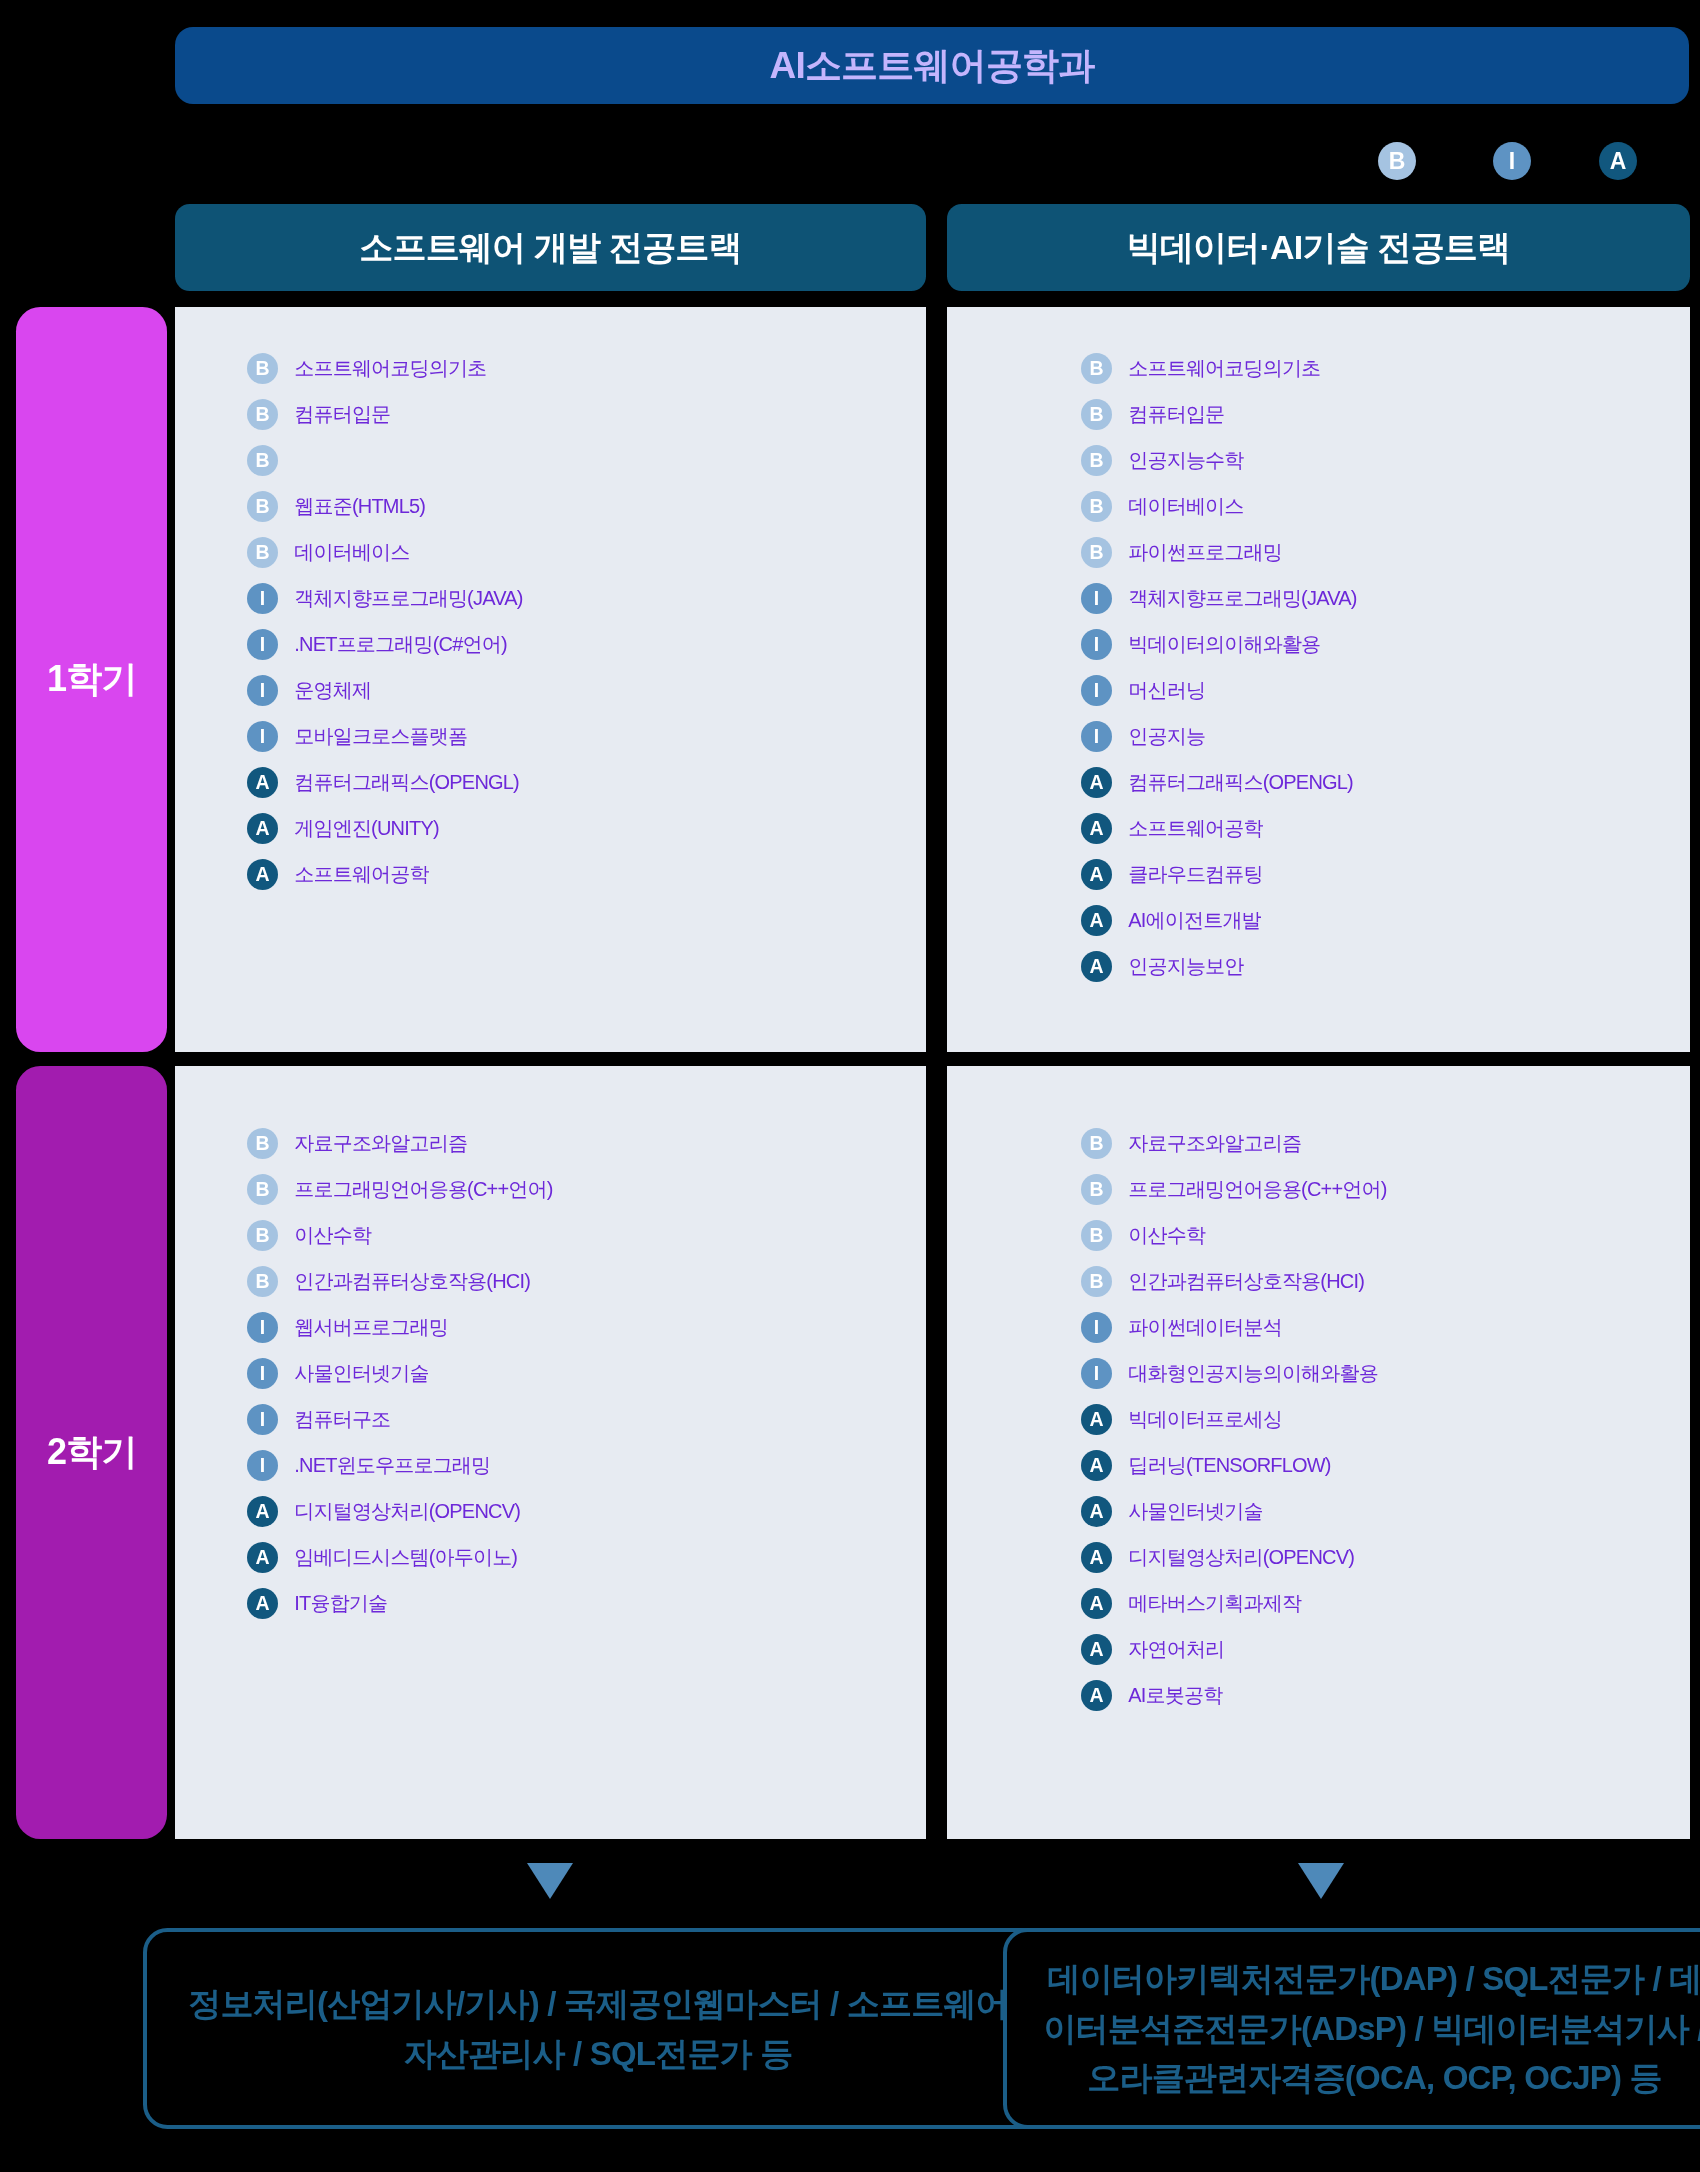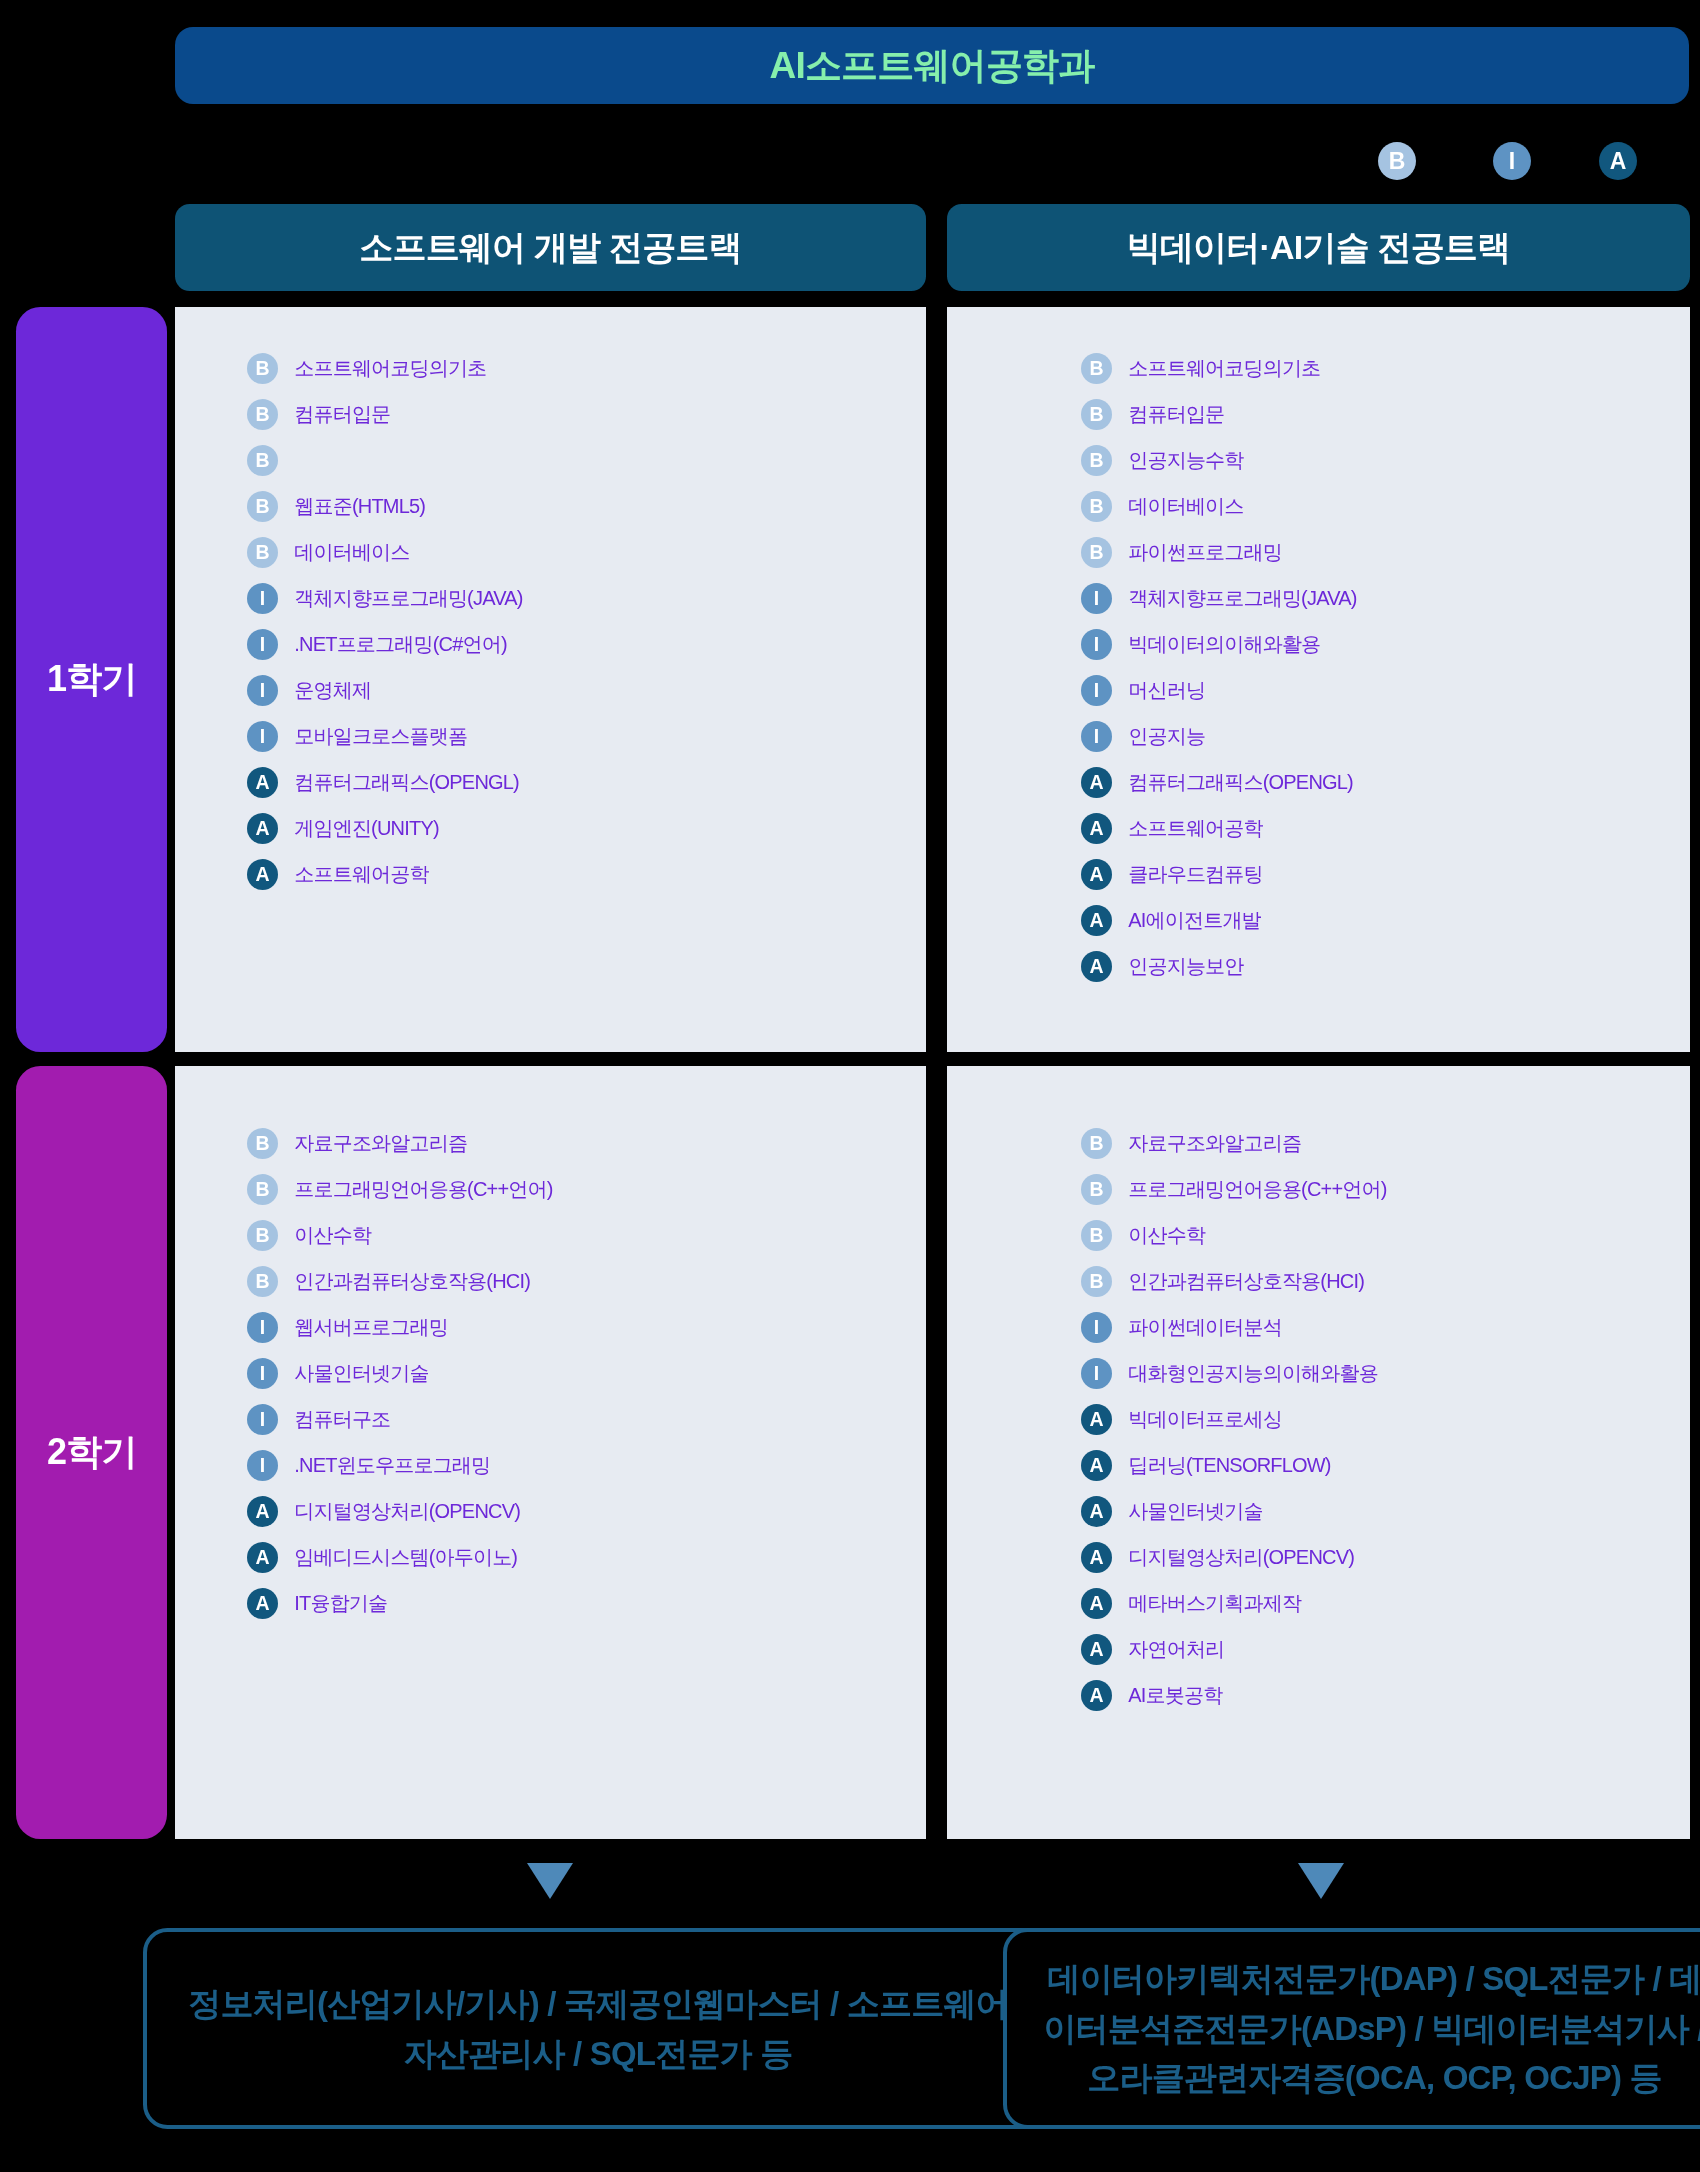--- a/index.html
+++ b/index.html
@@ -7,21 +7,21 @@
     position:relative; width:1701px; height:2172px; background:#000;
     font-family:"Liberation Sans", "DejaVu Sans", sans-serif;
     overflow:hidden;
   }
 
   
   .title-bar {
     position:absolute; left:175px; top:27px; width:1514px; height:77px;
     background:#0a4a8c; border-radius:18px;
     display:flex; align-items:center; justify-content:center;
-    color:#86efac; font-size:37px; font-weight:bold; letter-spacing:-0.8px;
+    color:#c4b5fd; font-size:37px; font-weight:bold; letter-spacing:-0.8px;
   }
 
   
   .legend-badge {
     position:absolute; top:142px; width:38px; height:38px; border-radius:50%;
     display:flex; align-items:center; justify-content:center;
     color:#ffffff; font-size:23px; font-weight:bold;
   }
   #legend-b { left:1378px; background:#a5c3e1; }
   #legend-i { left:1493px; background:#5e93c3; }
@@ -36,21 +36,21 @@
   }
   .track-header.left  { left:175px;  width:751px; }
   .track-header.right { left:947px; width:743px; }
 
   
   .sem-label {
     position:absolute; left:16.3px; width:151px; border-radius:24.4px;
     display:flex; align-items:center; justify-content:center;
     color:#ffffff; font-size:36px; font-weight:600; letter-spacing:-0.8px;
   }
-  .sem-label.s1 { top:307px;  height:745px; background:#6d28d9; }
+  .sem-label.s1 { top:307px;  height:745px; background:#d946ef; }
   .sem-label.s2 { top:1066px; height:773px; background:#a21caf; }
 
   
   .panel {
     position:absolute; background:#e7ebf2; box-sizing:border-box;
   }
   #panel-s1-left  { left:175px;  top:307px;  width:751px; height:745px; padding:38px 0 0 72px;  }
   #panel-s1-right { left:947px; top:307px;  width:743px; height:745px; padding:38px 0 0 134px; }
   #panel-s2-left  { left:175px;  top:1066px; width:751px; height:773px; padding:54px 0 0 72px;  }
   #panel-s2-right { left:947px; top:1066px; width:743px; height:773px; padding:54px 0 0 134px; }

